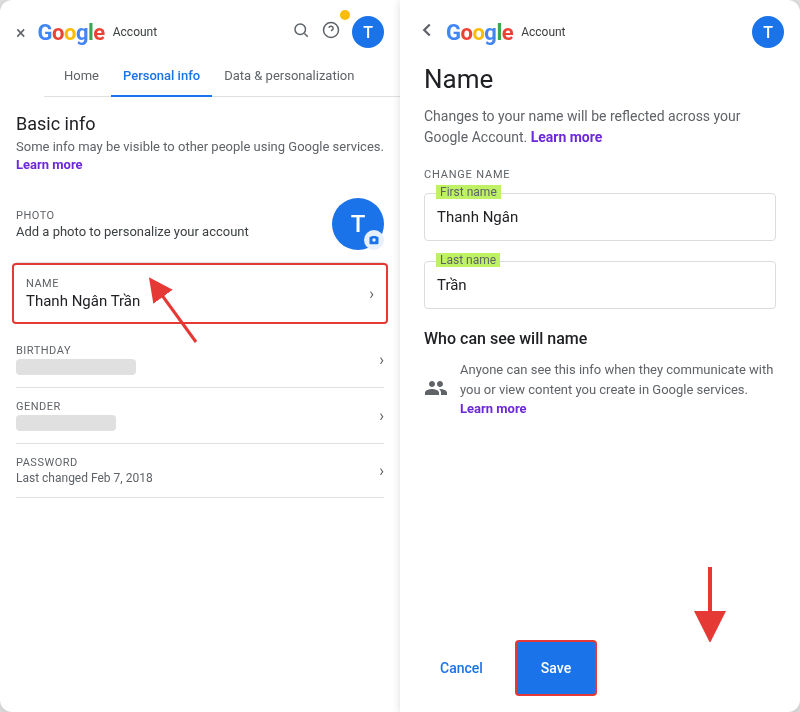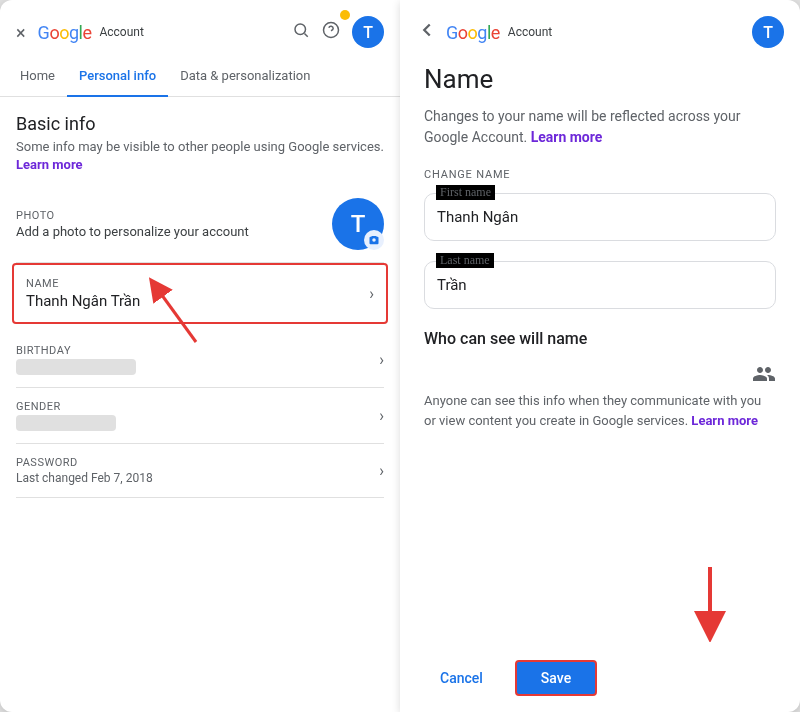--- a/index.html
+++ b/index.html
@@ -37,22 +37,22 @@
       padding: 16px 16px 0 16px;
       gap: 8px;
     }
     .close-btn {
       font-size: 18px;
       color: #5f6368;
       cursor: pointer;
       margin-right: 4px;
     }
     .google-logo {
-      font-size: 18px;
-      font-weight: 400;
+      font-size: 22px;
+      font-weight: 700;
       letter-spacing: -0.5px;
     }
     .google-logo .g { color: #4285F4; }
     .google-logo .o1 { color: #EA4335; }
     .google-logo .o2 { color: #FBBC05; }
     .google-logo .g2 { color: #4285F4; }
     .google-logo .l { color: #34A853; }
     .google-logo .e { color: #EA4335; }
     .header-title {
       font-size: 12px;
@@ -81,20 +81,21 @@
       color: white;
       font-size: 16px;
       font-weight: 500;
       cursor: pointer;
     }
     .tabs {
       display: flex;
       padding: 0 8px;
       margin-top: 8px;
       border-bottom: 1px solid #e0e0e0;
+      margin-left: 44px;
     }
     .tab {
       padding: 12px 12px;
       font-size: 13px;
       color: #5f6368;
       cursor: pointer;
       border-bottom: 2px solid transparent;
       margin-bottom: -1px;
     }
     .tab.active {
@@ -262,49 +263,48 @@
       margin-bottom: 12px;
     }
     .input-group {
       position: relative;
       margin-bottom: 20px;
     }
     .input-group label {
       position: absolute;
       top: -8px;
       left: 12px;
-      background: #000000;
+      background: #bef264;
       padding: 0 4px;
       font-size: 12px;
       color: #5f6368;
-      font-family: Liberation Serif, serif;
     }
     .input-group input {
       width: 100%;
       padding: 14px 12px;
       border: 1px solid #dadce0;
-      border-radius: 10px;
+      border-radius: 4px;
       font-size: 15px;
       color: #202124;
       outline: none;
       font-family: inherit;
     }
     .who-can-see {
       margin-top: 8px;
     }
     .who-can-see-title {
       font-size: 16px;
       font-weight: 500;
       color: #202124;
       margin-bottom: 12px;
     }
     .who-can-see-content {
       display: flex;
-      align-items: flex-end;
-      flex-direction: column;
+      gap: 12px;
+      align-items: center;
     }
     .who-icon {
       font-size: 22px;
       color: #5f6368;
       margin-top: 2px;
       flex-shrink: 0;
     }
     .who-text {
       font-size: 13px;
       color: #5f6368;
@@ -328,21 +328,21 @@
       border: none;
       font-family: inherit;
     }
     .save-btn {
       font-size: 14px;
       font-weight: 500;
       color: white;
       background: #1a73e8;
       border: none;
       border-radius: 4px;
-      padding: 8px 24px;
+      padding: 18px 24px;
       cursor: pointer;
       font-family: inherit;
       border: 2px solid #e53935;
     }
     
     .left-content::-webkit-scrollbar,
     .right-content::-webkit-scrollbar { width: 4px; }
     .left-content::-webkit-scrollbar-thumb,
     .right-content::-webkit-scrollbar-thumb { background: #ccc; border-radius: 2px; }
     

